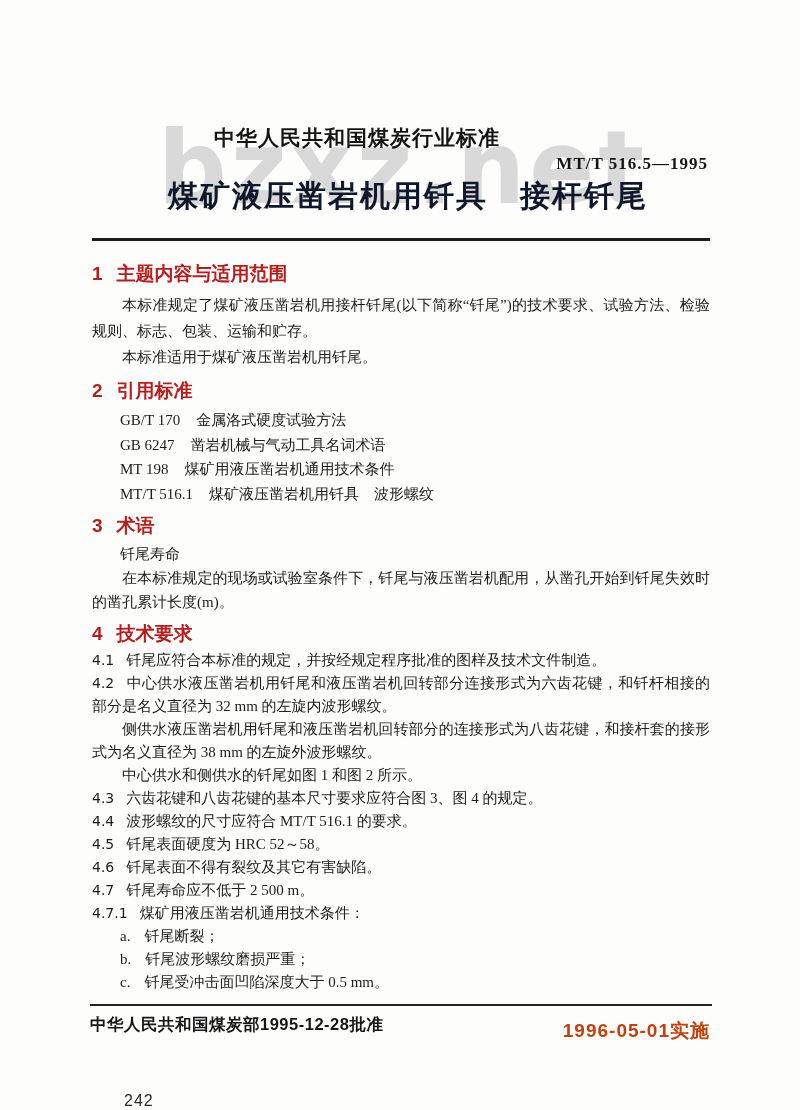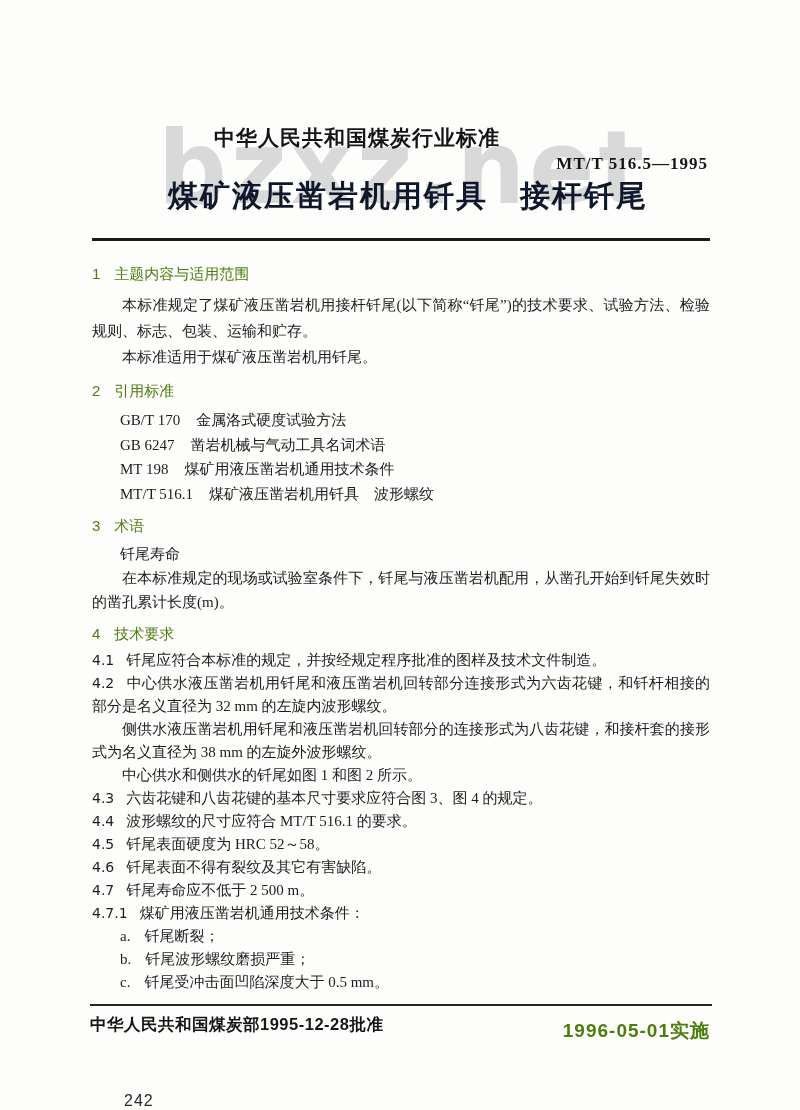--- a/index.html
+++ b/index.html
@@ -71,24 +71,24 @@
   }
   .head-rule {
     margin-top: 27px;
     height: 3px;
     background: #1b1b1b;
   }
 
   
   .sec-heading {
     font-family: "Liberation Sans", sans-serif;
-    font-weight: normal;
-    font-size: 15px;
+    font-weight: bold;
+    font-size: 19px;
     line-height: 22px;
-    color: #4d7c0f;
+    color: #b91c1c;
   }
   .sec-heading .h-num { margin-right: 14px; }
 
   .para {
     font-size: 15px;
     line-height: 26px;
     text-align: justify;
     text-indent: 2em;
     color: #1d1d1d;
   }
@@ -159,21 +159,21 @@
     z-index: 1;
   }
   .foot-impl {
     position: absolute;
     right: 90px;
     top: 1018px;
     font-family: "Liberation Sans", sans-serif;
     font-weight: bold;
     font-size: 19px;
     letter-spacing: 1px;
-    color: #4d7c0f;
+    color: #c2410c;
     z-index: 1;
   }
   .page-num {
     position: absolute;
     left: 124px;
     top: 1092px;
     font-family: Liberation Sans, sans-serif;
     font-size: 16px;
     letter-spacing: 1px;
     color: #2a2a2a;

